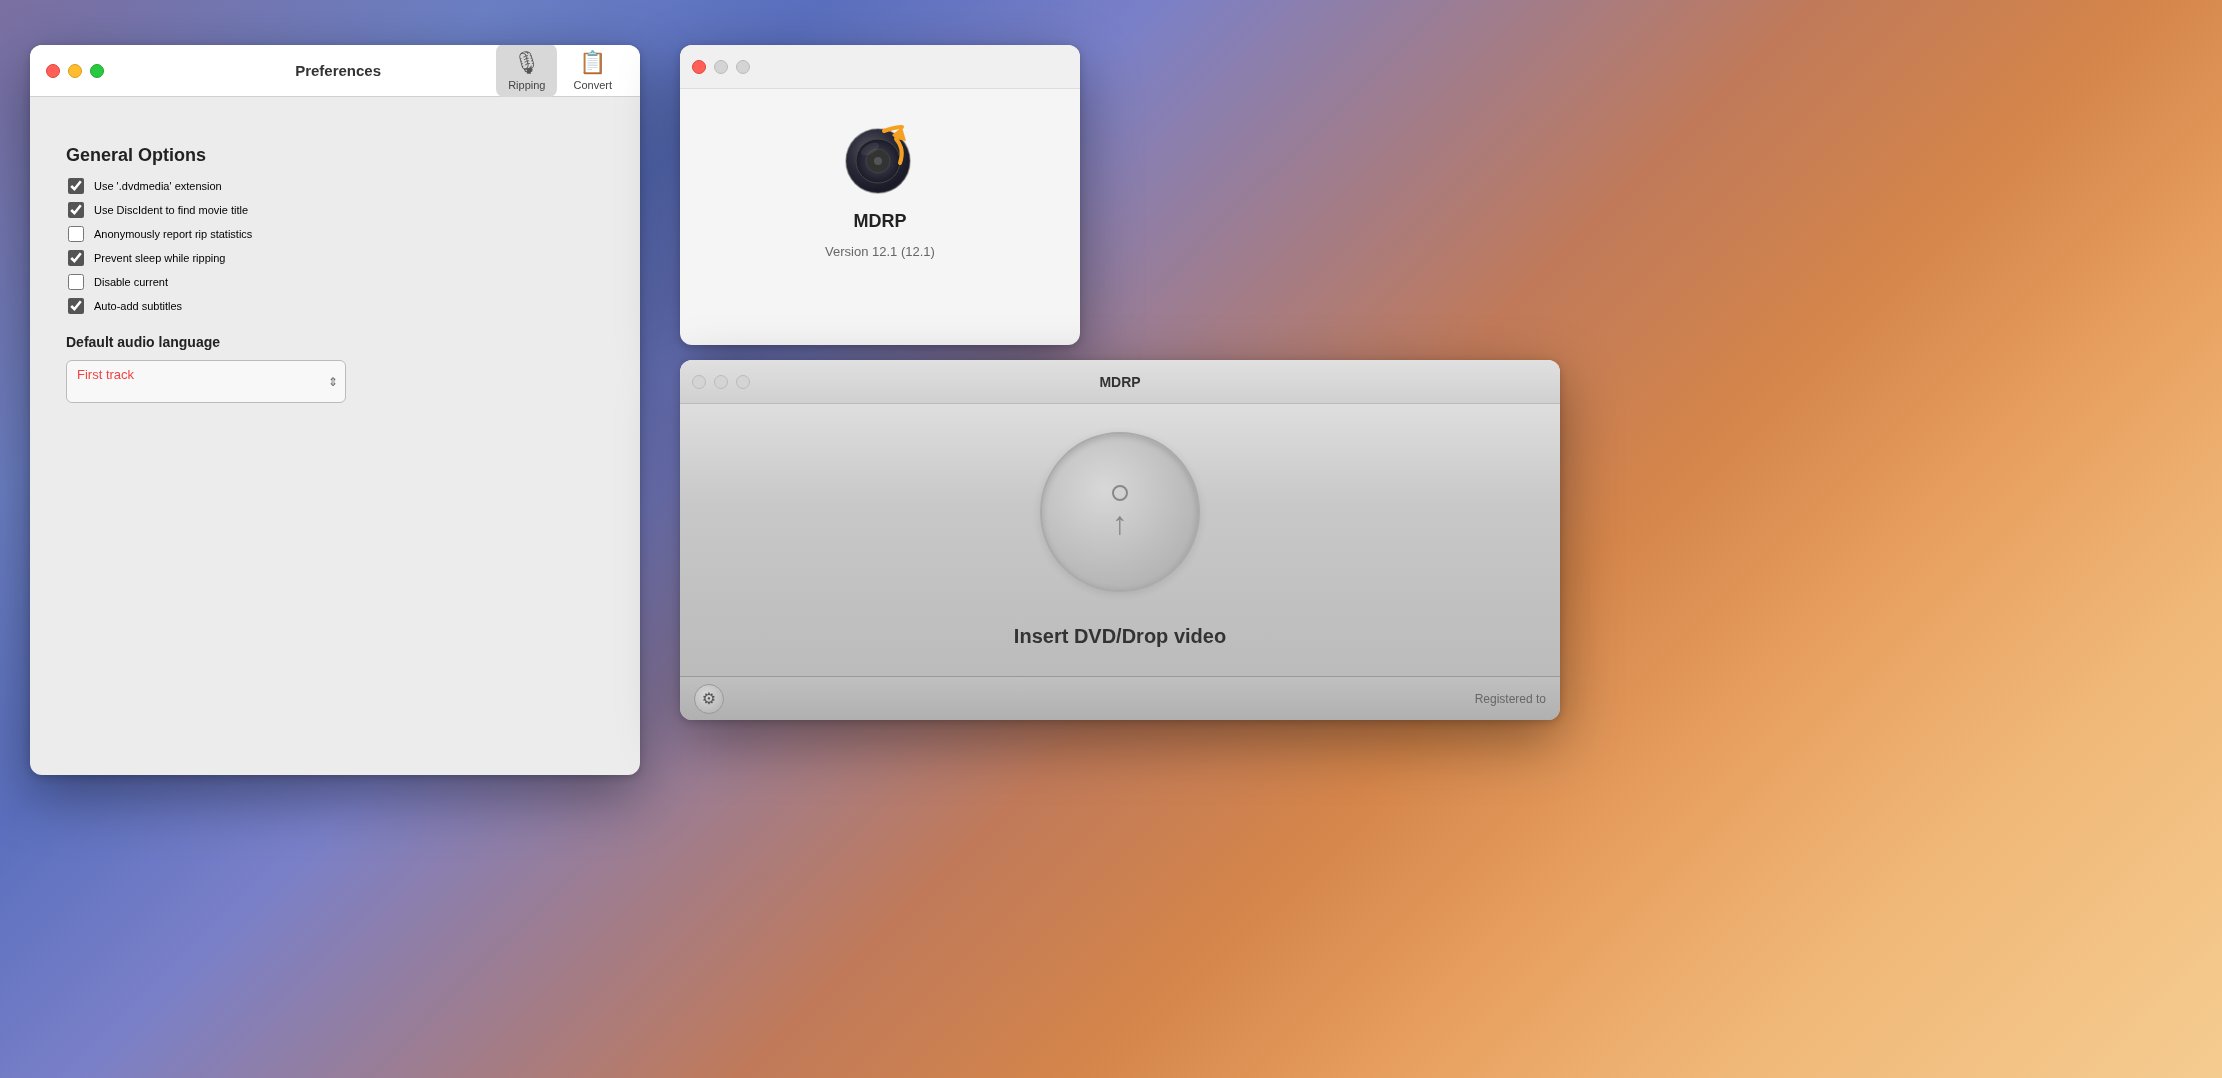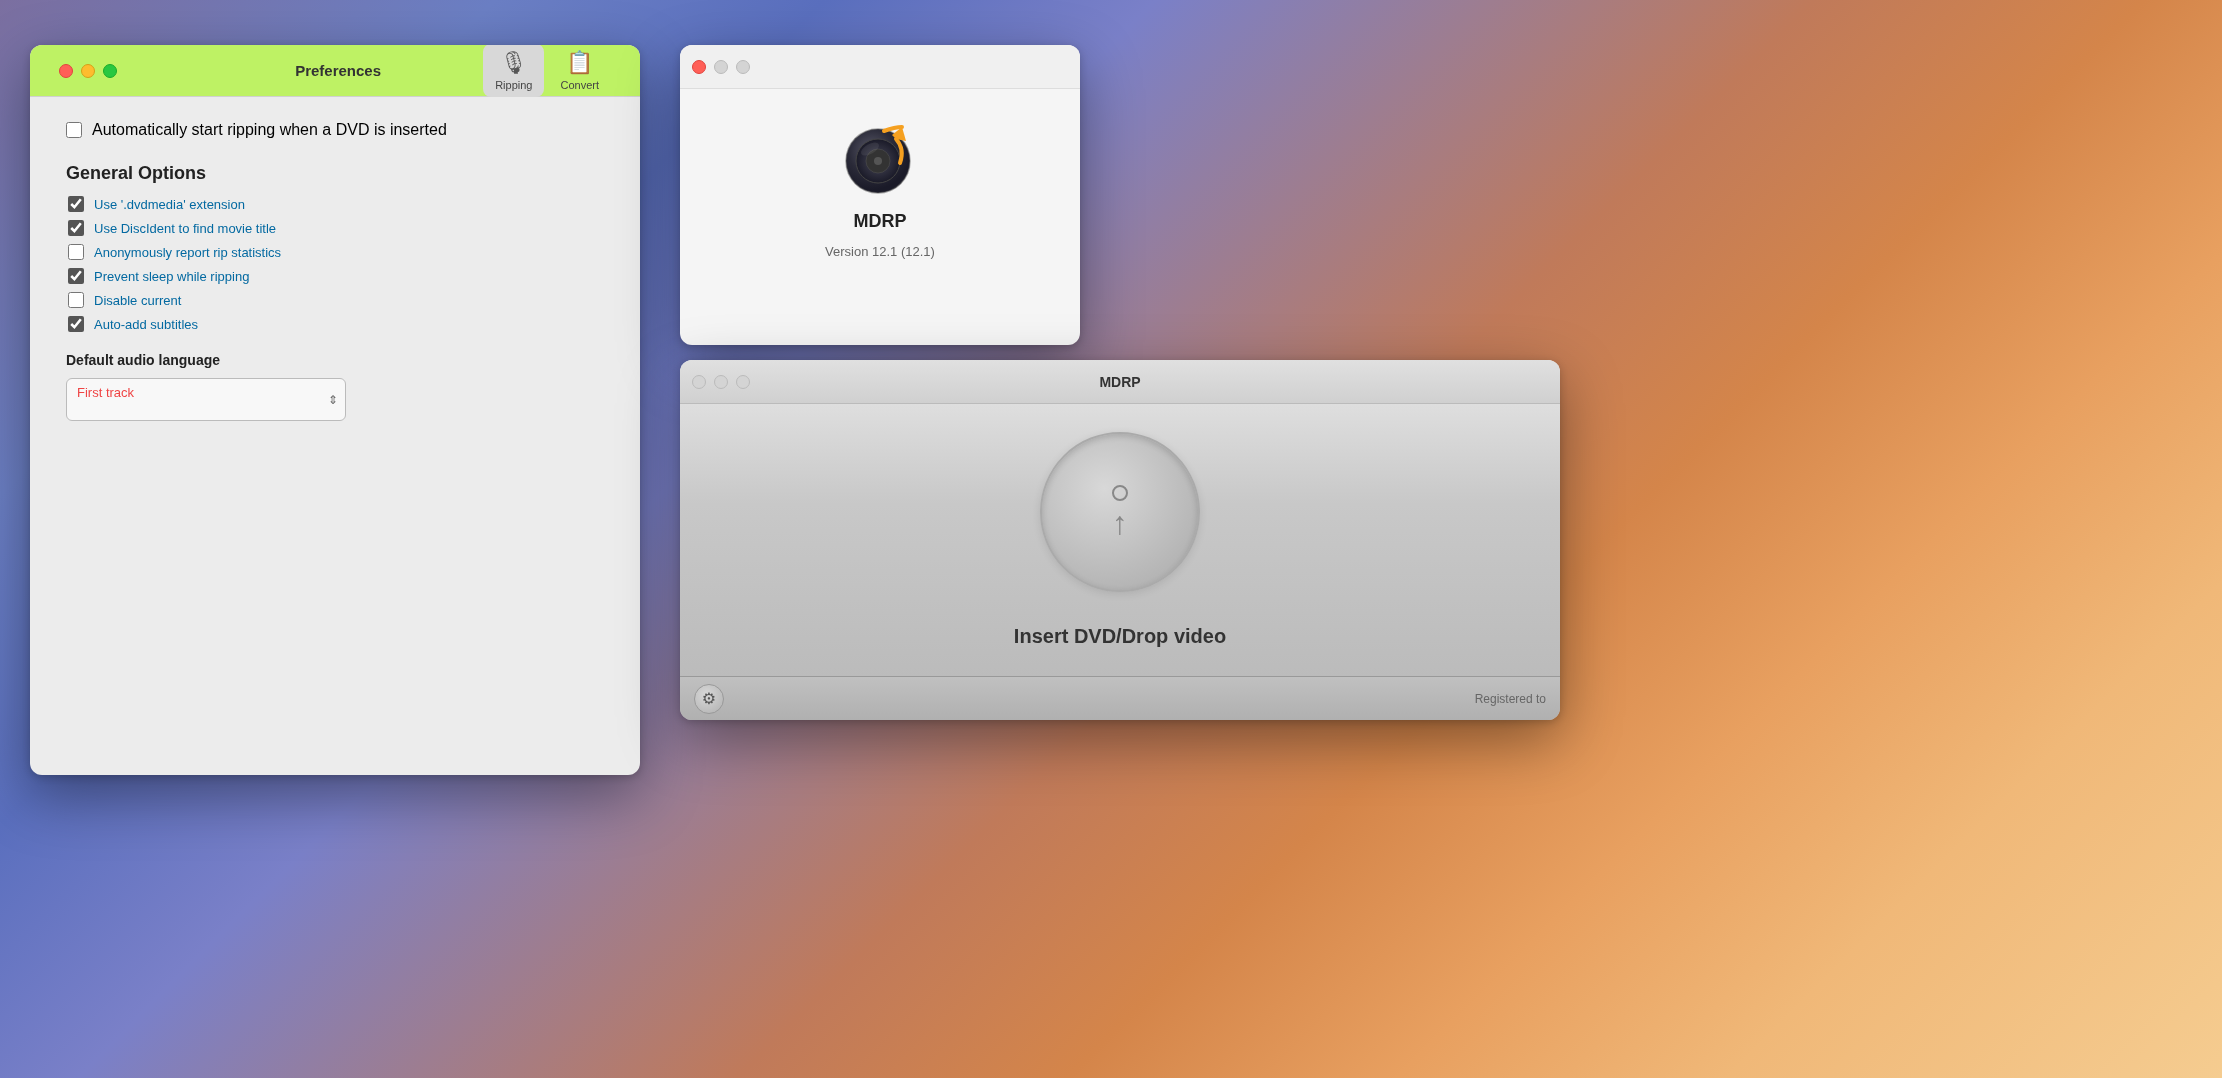--- a/index.html
+++ b/index.html
@@ -54,23 +54,23 @@
       top: 45px;
       width: 610px;
       height: 730px;
       background: #ececec;
     }
 
     .prefs-titlebar {
       display: flex;
       align-items: center;
       justify-content: space-between;
-      padding: 13px;
+      padding: 0;
       height: 52px;
-      background: #bef264;
+      background: #ffffff;
       border-bottom: 1px solid #d0d0d0;
     }
 
     .prefs-title {
       font-size: 15px;
       font-weight: 600;
       color: #333;
       text-align: center;
       flex: 1;
       padding-left: 60px;
@@ -130,22 +130,22 @@
 
     .checkbox-row {
       display: flex;
       align-items: center;
       gap: 10px;
       margin-bottom: 8px;
       padding-left: 2px;
     }
 
     .checkbox-row label {
-      font-size: 13px;
-      color: #0369a1;
+      font-size: 11px;
+      color: #000000;
     }
 
     input[type="checkbox"] {
       width: 16px;
       height: 16px;
       accent-color: #555;
       cursor: pointer;
     }
 
     .section-block {
@@ -384,24 +384,20 @@
       </button>
       <button class="toolbar-btn">
         <span class="toolbar-btn-icon">📋</span>
         <span class="toolbar-btn-label">Convert</span>
       </button>
     </div>
   </div>
 
   <div class="prefs-content">
 
-    <div class="auto-start-row">
-      <input type="checkbox" id="auto-start" style="">
-      <label for="auto-start">Automatically start ripping when a DVD is inserted</label>
-    </div>
 
     <div class="section-block">
       <div class="section-title">General Options</div>
       <div class="checkbox-row">
         <input type="checkbox" checked="" id="cb1" style="">
         <label for="cb1">Use '.dvdmedia' extension</label>
       </div>
       <div class="checkbox-row">
         <input type="checkbox" checked="" id="cb2" style="">
         <label for="cb2">Use DiscIdent to find movie title</label>

